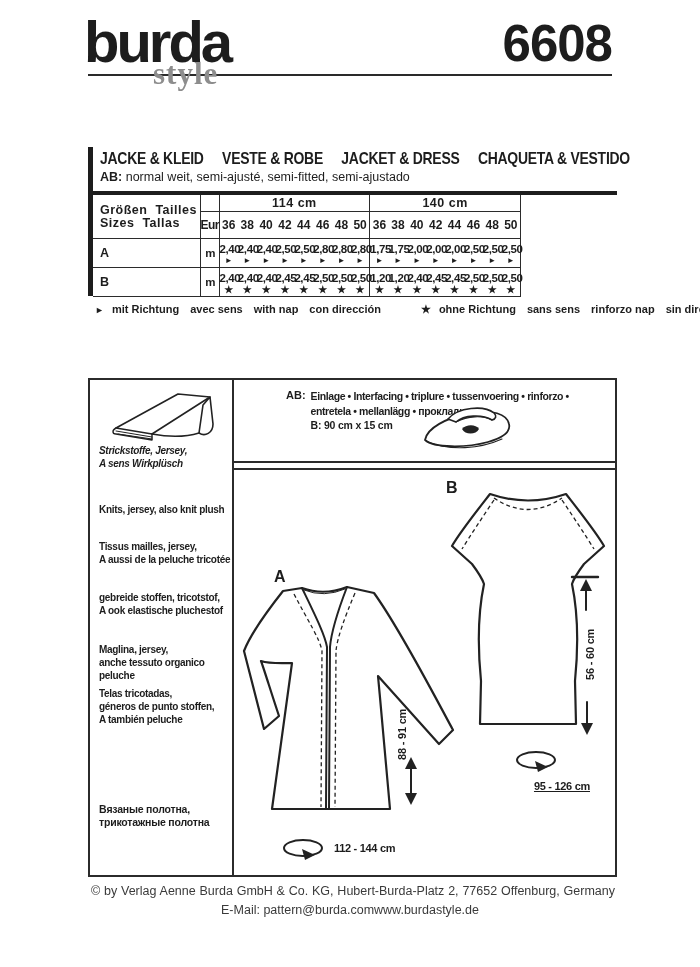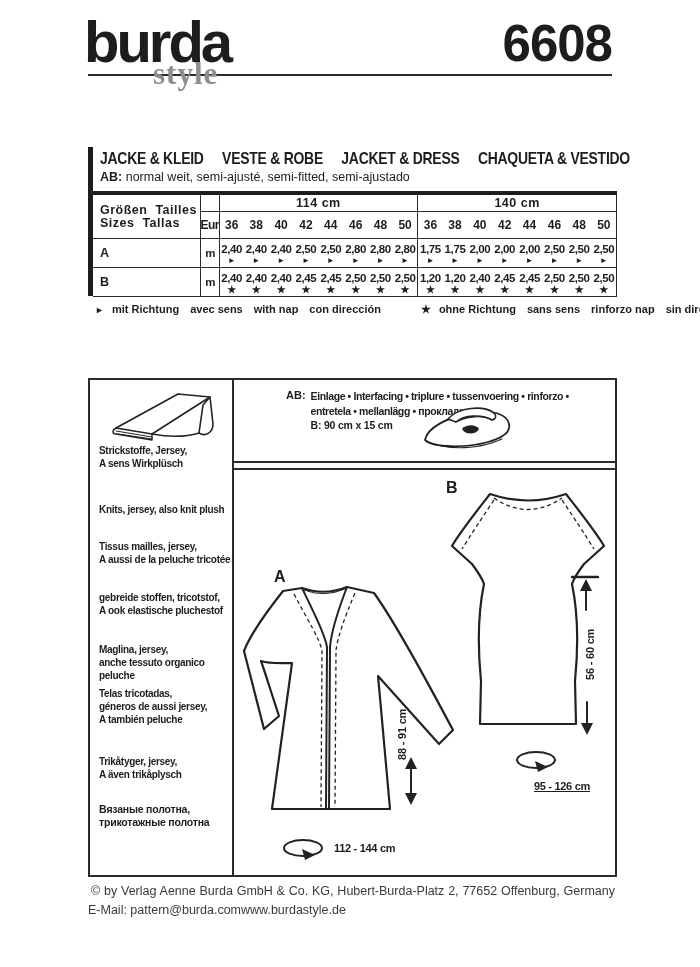--- a/index.html
+++ b/index.html
@@ -20,21 +20,21 @@
   .title-bar { left:88px; top:147px; width:5px; height:149px; background:#1d1d1d; }
   .title-main { left:100px; top:149px; width:620px; font-size:17px; font-weight:700; letter-spacing:-0.3px;
                 color:#1d1d1d; transform:scaleX(0.82); transform-origin:left top; white-space:nowrap; }
   .title-main span { margin-right:18px; }
   .title-fit { left:100px; top:170px; font-size:12.5px; color:#1d1d1d; white-space:nowrap; }
   .title-fit b { font-weight:700; }
 
   
   .table-top-rule { left:88px; top:191px; width:529px; height:4px; background:#1d1d1d; }
   .yardage { left:93px; top:195px; }
-  table.yt { border-collapse:collapse; table-layout:fixed; width:524px;
+  table.yt { border-collapse:collapse; table-layout:fixed; width:428px;
              border-right:1.5px solid #2b2b2b; border-bottom:1.5px solid #2b2b2b; }
   table.yt td { padding:0; font-weight:700; color:#1d1d1d; vertical-align:middle; }
   .c-label { width:107px; }
   .c-eur   { width:19px; }
   td.b-r { border-right:1.5px solid #2b2b2b; }
   td.b-b { border-bottom:1.5px solid #2b2b2b; }
   .cm-row td { height:16px; font-size:12.5px; text-align:center; letter-spacing:0.5px; }
   .sz-row td { height:26px; font-size:12px; text-align:center; }
   .val-row td { height:28px; text-align:center; }
   .lbl-cell { font-size:12px; line-height:13px; padding-left:7px !important; text-align:left !important; white-space:pre; }
@@ -72,21 +72,21 @@
            letter-spacing:-0.2px; color:#1d1d1d; white-space:nowrap; }
   .gtext { font-size:11px; font-weight:700; letter-spacing:-0.3px; color:#1d1d1d; white-space:nowrap; }
 
   svg .ink { stroke:#222; fill:none; stroke-linecap:round; stroke-linejoin:round; }
   svg .dash { stroke:#222; fill:none; stroke-width:1.3; stroke-dasharray:4 3; }
   svg .fillw { fill:#fff; stroke:#222; stroke-linejoin:round; }
 
   
   .foot1 { left:91px; top:884px; width:524px; font-size:12.5px; color:#3a3a3a;
            text-align:justify; text-align-last:justify; }
-  .foot2 { left:88px; top:903px; width:524px; display:flex; justify-content:flex-start;
+  .foot2 { left:88px; top:903px; width:524px; display:flex; justify-content:center;
            font-size:12.5px; color:#3a3a3a; }
 </style>
 </head>
 <body>
 
 <div class="sheet">
 
   <div class="abs logo-main">burda</div>
   <div class="abs head-rule"></div>
   <div class="abs logo-sub">style</div>
@@ -322,47 +322,43 @@
     </div>
 
     <svg class="abs" style="left:332px; top:24px;" width="92" height="50" viewBox="0 0 92 50">
       <path class="fillw" stroke-width="1.8" d="M3,36 C5,24 24,14 48,9 C70,5 85,10 87,20 C89,28 80,34 66,38 C44,44 12,44 3,36 Z"></path>
       <path class="fillw" stroke-width="1.6" d="M26,15 C36,3 62,1 72,9 C75,12 74,15 70,16 C60,10 42,11 34,18 Z"></path>
       <path class="ink" stroke-width="1.1" d="M34,18 C46,12 60,11 70,16"></path>
       <path d="M40,25 C44,20 54,20 57,25 C54,31 43,31 40,25 Z" fill="#222"></path>
       <path class="ink" stroke-width="1.1" d="M6,38 C28,47 58,45 80,35"></path>
     </svg>
 
-    <div class="abs fab-item" style="top:64px;">
+    <div class="abs fab-item" style="top:64px;font-style:italic;">
       <div>Strickstoffe, Jersey,</div>
         <div>A sens Wirkplüsch</div>
     </div>
     <div class="abs fab-item" style="top:123px;">
       <div>Knits, jersey, also knit plush</div>
     </div>
     <div class="abs fab-item" style="top:160px;">
       <div>Tissus mailles, jersey,</div>
         <div>A aussi de la peluche tricotée</div>
     </div>
     <div class="abs fab-item" style="top:211px;">
       <div>gebreide stoffen, tricotstof,</div>
         <div>A ook elastische pluchestof</div>
     </div>
     <div class="abs fab-item" style="top:263px;">
       <div>Maglina, jersey,</div>
         <div>anche tessuto organico peluche</div>
     </div>
     <div class="abs fab-item" style="top:307px;">
       <div>Telas tricotadas,</div>
-        <div>géneros de aussi jersey,</div>
+        <div>géneros de punto stoffen,</div>
         <div>A también peluche</div>
-    </div>
-    <div class="abs fab-item" style="top:375px;">
-      <div>Trikåtyger, jersey,</div>
-        <div>A även trikåplysch</div>
     </div>
     <div class="abs fab-item ru" style="top:423px;">
       <div>Вязаные полотна,</div>
         <div>трикотажные полотна</div>
     </div>
 
     <div class="abs gar-label" style="left:184px; top:188px;">A</div>
     <svg class="abs" style="left:148px; top:183px;" width="228" height="252" viewBox="0 0 228 252">
       <path class="fillw" stroke-width="2.2" d="M64,25 L45,28 C30,47 13,70 6,88 L26,166 L41,153 C33,129 26,106 23,98 C32,101 45,100 54,100 L34,246 L152,246 C148,198 144,156 140,113 L201,181 L215,167 C196,132 162,66 136,30 L109,24 Q86,33 64,25 Z"></path>
       <path class="ink" stroke-width="1" d="M66,27 Q86,35 107,26"></path>

